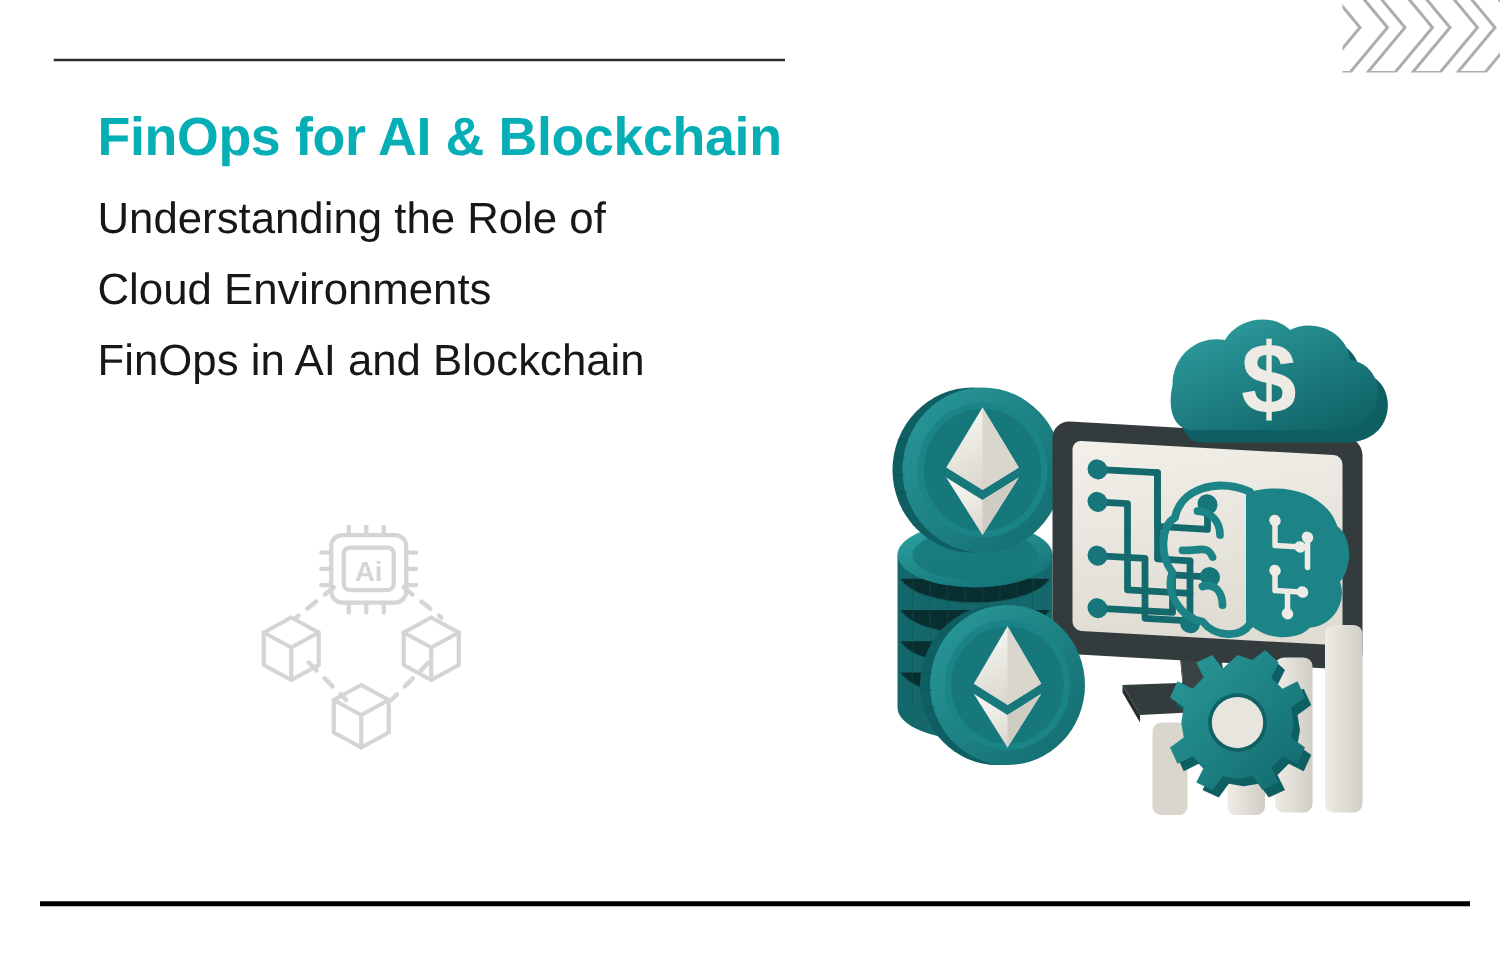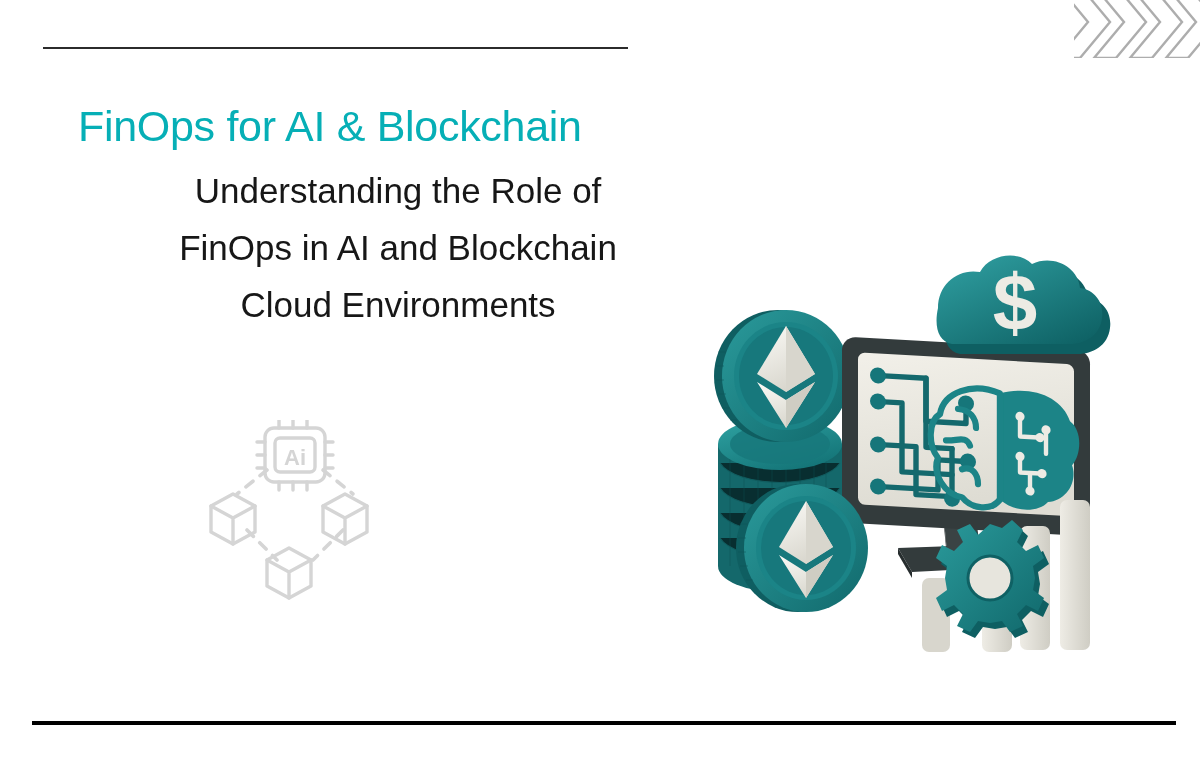--- a/index.html
+++ b/index.html
@@ -15,25 +15,25 @@
   
   .chevrons{position:absolute;top:0px;left:1074px;width:126px;height:58px;}
 
   
   .rule-top{position:absolute;left:43px;top:47px;width:585px;height:2px;background:#2b2b2b;}
   .rule-bottom{position:absolute;left:32px;top:721px;width:1144px;height:4px;background:#000;}
 
   
   .text-block{position:absolute;left:78px;top:88px;width:640px;}
   .title{
-    font-size:43px;font-weight:normal;color:#06AFB6;
-    letter-spacing:-0.3px;line-height:1.05;margin:16px 0 14px 0;
+    font-size:43px;font-weight:bold;color:#06AFB6;
+    letter-spacing:-0.3px;line-height:1.05;margin:0 0 14px 0;
     white-space:nowrap;
   }
-  .subtitle{margin:0;text-align:center;}
+  .subtitle{margin:0;}
   .subtitle .line{
     font-size:35px;color:#171717;font-weight:400;
     line-height:1.62;white-space:nowrap;
   }
 
   
   .watermark{position:absolute;left:205px;top:420px;width:180px;height:185px;opacity:1;}
 
   
   .illustration{position:absolute;left:690px;top:248px;width:465px;height:420px;}
@@ -57,22 +57,22 @@
       </g>
     </svg>
   </div>
 
   <div class="rule-top"></div>
 
   <div class="text-block">
     <h1 class="title">FinOps for AI &amp; Blockchain</h1>
     <div class="subtitle">
       <div class="line">Understanding the Role of</div>
+      <div class="line">Cloud Environments</div>
       <div class="line">FinOps in AI and Blockchain</div>
-      <div class="line">Cloud Environments</div>
     </div>
   </div>
 
   <div class="watermark">
     <svg width="180" height="185" viewBox="0 0 180 185" xmlns="http://www.w3.org/2000/svg">
       <g stroke="#D5D5D5" fill="none" stroke-width="3.4" stroke-linecap="round" stroke-linejoin="round">
 
         <g stroke-dasharray="9 9" stroke-width="3.6">
           <path d="M62 50 L32 74"></path>
           <path d="M118 50 L148 74"></path>

